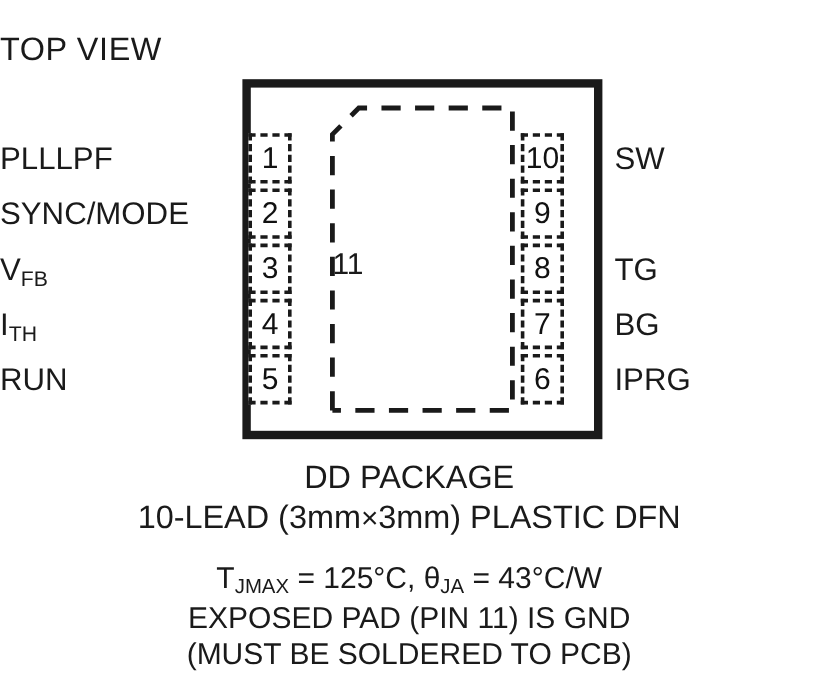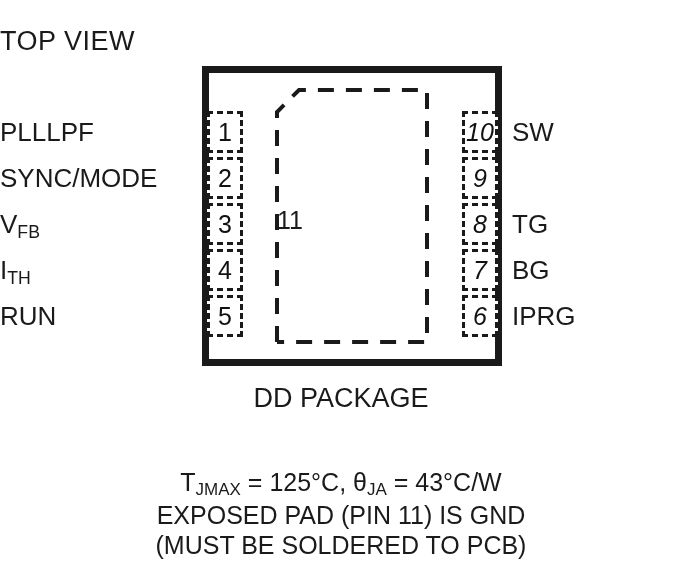--- a/index.html
+++ b/index.html
@@ -76,21 +76,21 @@
     height: 42px;
     box-sizing: border-box;
     border: 3px dashed #1a1a1a;
     background: #ffffff;
     font-size: 25px;
     line-height: 36px;
     text-align: center;
     color: #111111;
   }
   .pin-pad.left  { left: 207px; }
-  .pin-pad.right { left: 462px; font-style: italic; }
+  .pin-pad.right { left: 434px; }
 
   
   .pin-label {
     position: absolute;
     font-size: 26px;
     line-height: 30px;
     white-space: nowrap;
   }
   .pin-label.left {
     left: 0;
@@ -165,19 +165,20 @@
   <div class="pin-label left" style="top:255px"><span>I</span><sub>TH</sub></div>
   <div class="pin-label right" style="top:117px"><span>SW</span></div>
 
   <div class="pin-label left" style="top:301px"><span>RUN</span></div>
   <div class="pin-label right" style="top:209px"><span>TG</span></div>
   <div class="pin-label right" style="top:255px"><span>BG</span></div>
   <div class="pin-label right" style="top:301px"><span>IPRG</span></div>
 
   <div class="caption cap-pkg">DD PACKAGE</div>
 
+  <div class="caption cap-lead"><span>10-LEAD (3mm</span><span class="times">×</span><span>3mm) PLASTIC DFN</span></div>
 
   <div class="caption cap-therm"><span>T</span><sub>JMAX</sub><span> = 125°C, </span><span>θ</span><sub>JA</sub><span> = 43°C/W</span></div>
 
   <div class="caption cap-pad">EXPOSED PAD (PIN 11) IS GND</div>
   <div class="caption cap-sold">(MUST BE SOLDERED TO PCB)</div>
 
 </div>
 
 </body></html>

